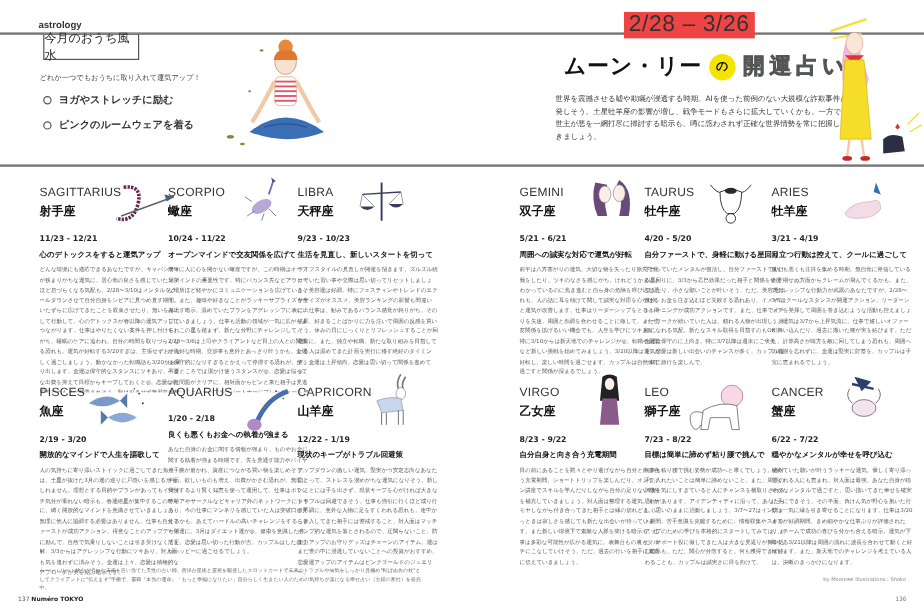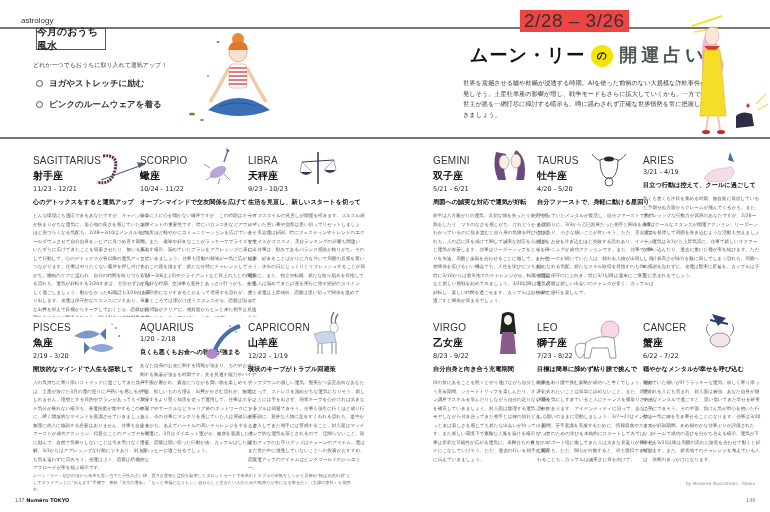--- a/index.html
+++ b/index.html
@@ -1,33 +1,33 @@
 <!DOCTYPE html>
 <html><head>
 <meta charset="utf-8">
 <style>
 *{box-sizing:border-box;margin:0;padding:0}
 html,body{width:770px;height:512px;background:#fff;overflow:hidden}
 body{position:relative;font-family:"DejaVu Sans","Liberation Sans",sans-serif;color:#222}
 .abs{position:absolute}
-.section-label{left:21px;top:16px;font-size:8px;font-weight:normal;color:#333;font-family:"Liberation Sans",sans-serif}
+.section-label{left:32px;top:16px;font-size:8px;font-weight:bold;color:#333;font-family:"Liberation Sans",sans-serif}
 .hline{height:2px;background:#777}
 .date-range{left:520px;top:9px;font-size:19px;color:#333;font-family:"Liberation Sans",sans-serif;letter-spacing:.5px}
-.fengshui-box{left:36px;top:28px;width:70px;height:22px;border:1.5px solid #555;font-size:10px;font-weight:bold;display:flex;align-items:center;justify-content:center;background:#fff}
+.fengshui-box{left:36px;top:28px;width:80px;height:22px;border:1.5px solid #555;font-size:10px;font-weight:normal;display:flex;align-items:center;justify-content:center;background:#fff}
 .fengshui-sub{left:33px;top:61px;font-size:6px;color:#444}
 .fengshui-item{font-size:8.5px;font-weight:bold;color:#333;left:36px}
 .fengshui-item .bullet{display:inline-block;width:7px;height:7px;border:1px solid #555;border-radius:50%;margin-right:6px;vertical-align:-1px}
 .title-main{left:470px;top:43px;font-size:18px;font-weight:bold;color:#111;letter-spacing:1px;display:flex;align-items:flex-end}
 .title-main .no{display:inline-block;width:22px;height:22px;border-radius:50%;background:#f5e400;color:#111;font-size:10px;text-align:center;line-height:22px;margin:0 6px}
-.title-main .outline{color:#14532d;-webkit-text-stroke:.7px #555;letter-spacing:4px;font-weight:normal}
+.title-main .outline{color:#14532d;-webkit-text-stroke:.7px #555;letter-spacing:4px;font-weight:bold}
 .intro{left:463px;top:78px;width:252px;font-size:6.2px;line-height:10.5px;color:#333}
 .sign{width:118px;font-size:5.2px;color:#333}
 .sign .en{font-family:"Liberation Sans",sans-serif;font-size:10px;color:#333;letter-spacing:.2px}
 .sign .jp{font-size:10px;font-weight:bold;color:#111;margin-top:3px}
-.sign .dates{font-size:6.5px;font-weight:normal;color:#222;margin-top:2px}
+.sign .dates{font-size:6.5px;font-weight:bold;color:#222;margin-top:12px}
 .sign .headline{font-size:6.2px;font-weight:bold;color:#111;margin-top:5px;white-space:nowrap}
 .sign .body{font-size:4.6px;line-height:8.5px;color:#555;margin-top:5px;height:80px;overflow:hidden}
 .sign .body.tall{height:105px}
 .illus{position:absolute}
 .footer-note{left:33px;top:472px;width:320px;font-size:4.2px;line-height:7px;color:#666}
 .credit{left:686px;top:481px;font-size:4.3px;color:#888}
 .pagenum-l{left:15px;top:497px;font-size:5px;color:#555}
 .pagenum-l b{color:#222}
 .pagenum-r{left:746px;top:497px;font-size:5px;color:#777}
 </style>
@@ -169,20 +169,21 @@
 <svg class="illus" style="left:588px;top:148px" width="42" height="42" viewBox="0 0 42 42">
   <path d="M4 6 Q10 14 14 12" stroke="#333" stroke-width=".8" fill="none"></path>
   <path d="M38 6 Q32 14 28 12" stroke="#333" stroke-width=".8" fill="none"></path>
   <path d="M12 12 Q21 8 30 12 Q30 26 24 30 L18 30 Q12 26 12 12Z" fill="#fff" stroke="#333" stroke-width=".8"></path>
   <ellipse cx="21" cy="11" rx="5" ry="2.5" fill="#2a2a2a"></ellipse>
   <circle cx="21" cy="34" r="4" fill="none" stroke="#333" stroke-width=".8"></circle>
 </svg>
 
 <div class="abs sign" style="left:643px;top:155px">
   <div class="en">ARIES</div>
+  <div class="jp">牡羊座</div>
   <div class="dates">3/21 - 4/19</div>
   <div class="headline">目立つ行動は控えて、クールに過ごして</div>
   <div class="body tall">良くも悪くも注目を集める時期。無自覚に発信していると予期せぬ方面からクレームが飛んでくるかも。また、アグレッシブな行動力が武器のあなたですが、2/28〜3/5はクールなスタンスが開運アクション。リーダーシップを発揮して周囲を巻き込むような活動も控えましょう。運気は3/7から上昇気流に。仕事で嬉しいオファーが舞い込んだり、過去に撒いた種が実を結びます。ただし、計算高さが味方を敵に回してしまう恐れも。周囲への感謝を忘れずに。金運は堅実に貯蓄を。カップルは子宝に恵まれるでしょう。</div>
 </div>
 <svg class="illus" style="left:700px;top:148px" width="40" height="40" viewBox="0 0 40 40">
   <path d="M30 4 L34 14 L28 12 Z" fill="#3a6fb5"></path>
   <path d="M4 30 Q10 20 26 20 Q34 16 34 26 Q30 34 14 34 Q6 34 4 30Z" fill="#f4dbe8" stroke="#caa" stroke-width=".5"></path>
 </svg>
 
 <div class="abs sign" style="left:33px;top:322px">

